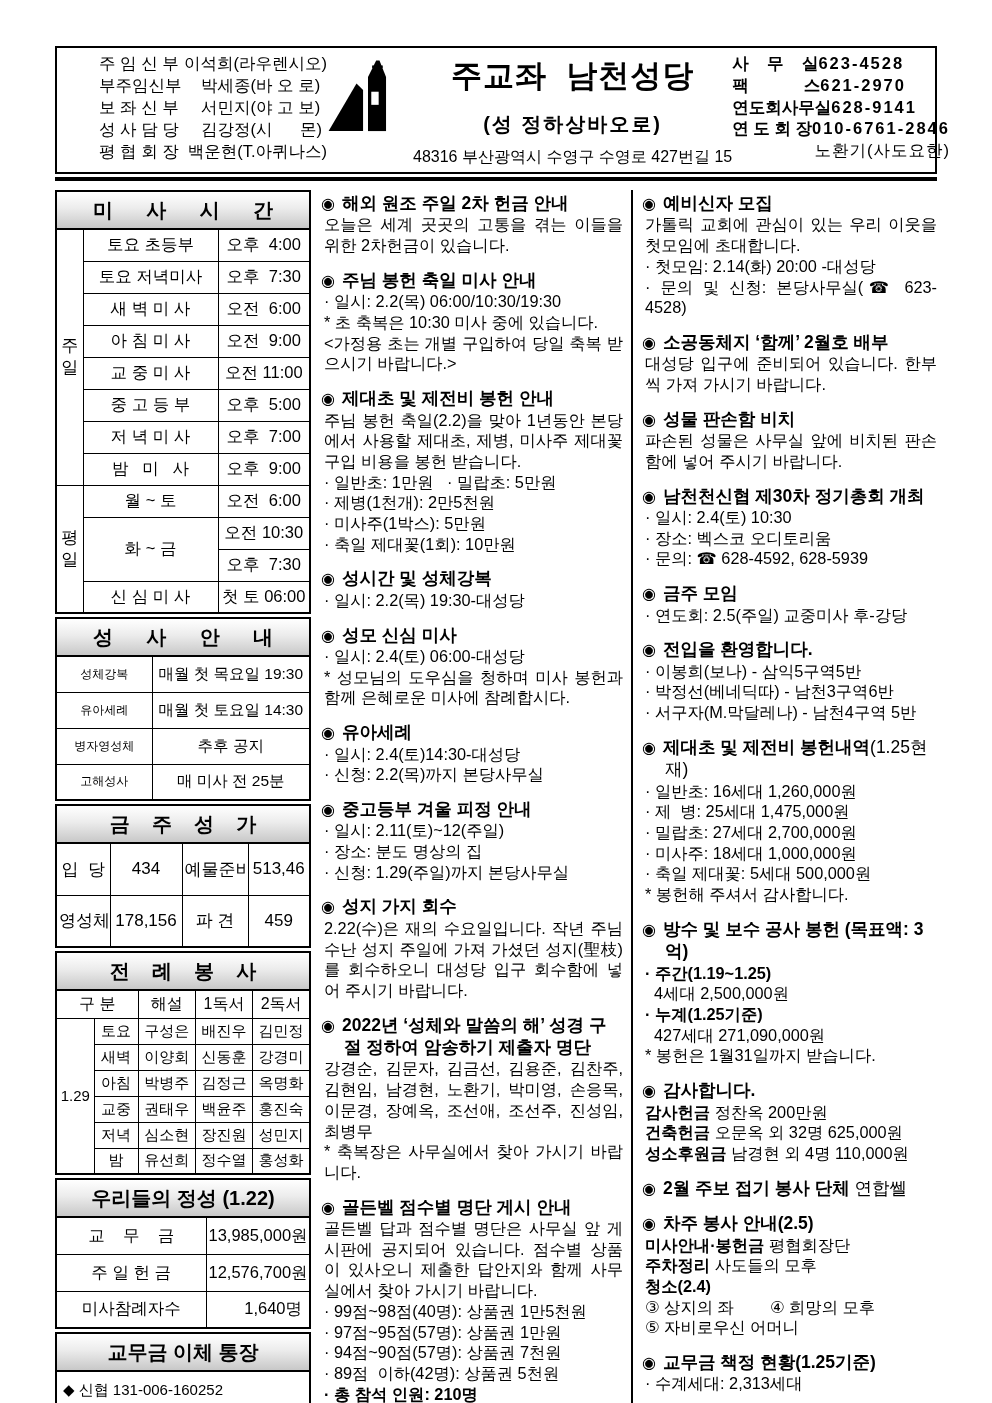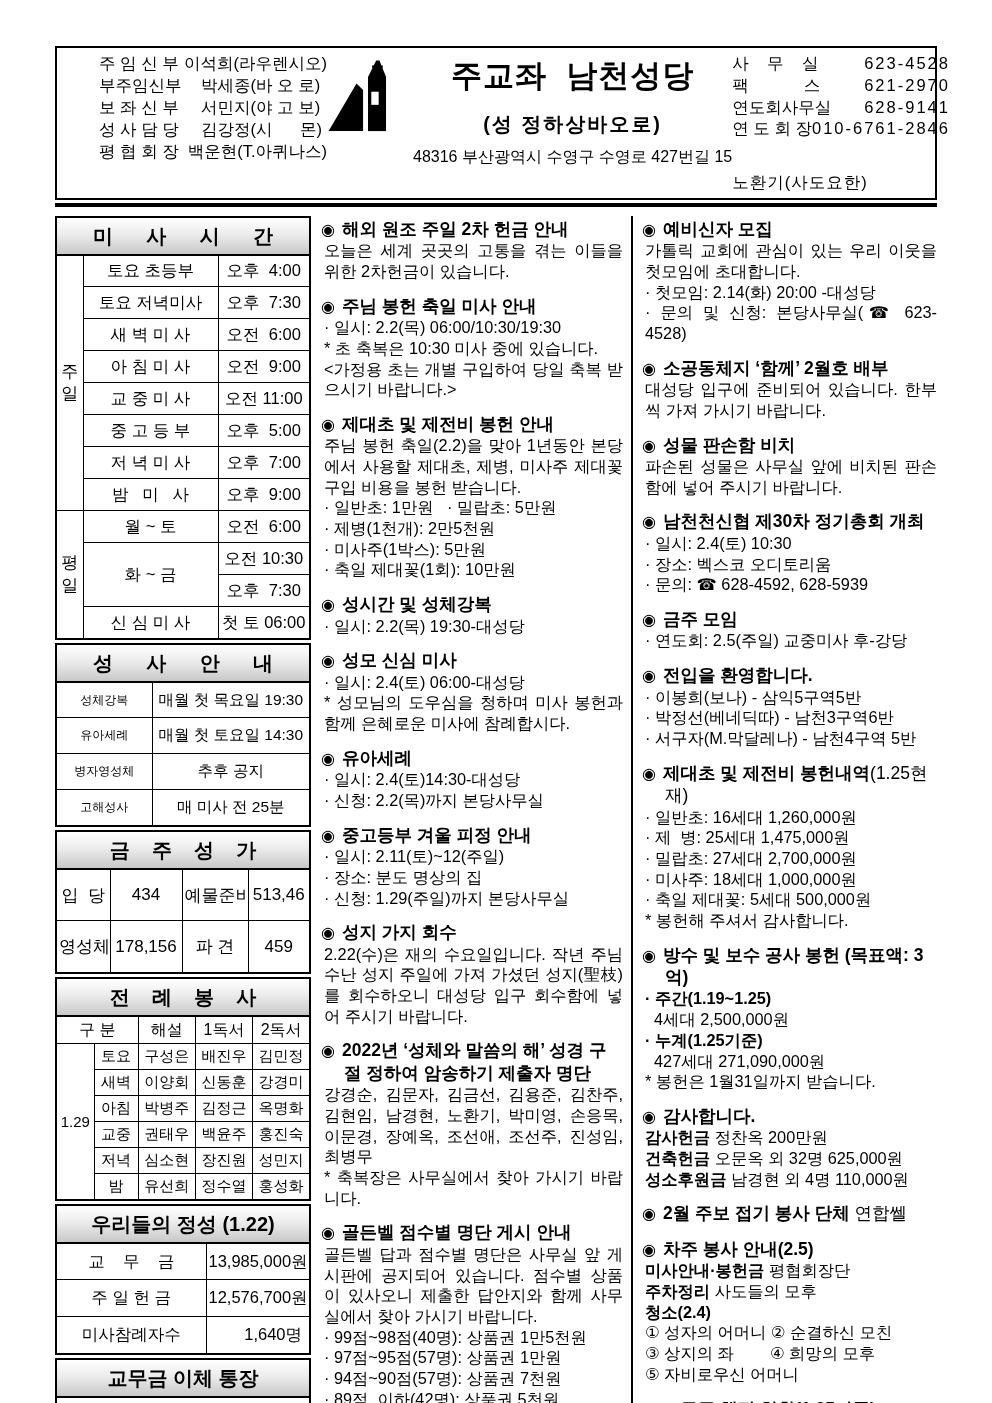--- a/index.html
+++ b/index.html
@@ -12,23 +12,23 @@
   .staff { width: 262px; font-size: 16.5px; line-height: 1.33; }
   .staff-row { display: flex; white-space: pre; }
   .staff-role { width: 102px; margin-left: 34px; }
   .brand { flex: 1; display: flex; align-items: flex-start; }
   .logo { width: 86px; flex: 0 0 86px; padding-top: 4px; }
   .brand-text { flex: 1; text-align: center; }
   .brand-title { font-size: 31px; font-weight: bold; white-space: pre; letter-spacing: 1px; margin-top: 2px; }
   .brand-sub { font-size: 20px; font-weight: bold; margin-top: 14px; letter-spacing: 2px; }
   .brand-addr { font-size: 16px; margin-top: 9px; white-space: pre; }
   .contacts { width: 242px; font-size: 16.5px; line-height: 1.32; }
-  .contact-row { display: flex; justify-content: space-between; white-space: pre; }
+  .contact-row { display: flex; justify-content: flex-start; white-space: pre; font-weight: bold; }
   .contact-val { letter-spacing: 2px; }
-  .contact-note { text-align: left; letter-spacing: 1px; margin-top: 32px; }
+  .contact-note { text-align: right; letter-spacing: 1px; }
   .header-rule { height: 4px; background: #000; margin-top: 3px; }
 
   
   .columns { display: flex; margin-top: 9px; align-items: stretch; }
   .col-left { width: 256px; flex: 0 0 256px; }
   .col-mid { width: 320px; flex: 0 0 320px; padding: 2px 8px 0 10px; }
   .col-right { flex: 1; border-left: 2px solid #000; padding: 2px 0 0 9px; }
 
   
   .sec { margin-top: 3px; }
@@ -430,21 +430,20 @@
           <div class="article-line"><span class="bold">성소후원금</span> 남경현 외 4명 110,000원</div>
         </div>
         <div class="article">
           <div class="article-title"><span class="bullet">◉</span><span>2월 주보 접기 봉사 단체</span><span class="t-suffix"> 연합쎌</span></div>
         </div>
         <div class="article">
           <div class="article-title"><span class="bullet">◉</span><span>차주 봉사 안내(2.5)</span></div>
           <div class="article-line"><span class="bold">미사안내·봉헌금</span> 평협회장단</div>
           <div class="article-line"><span class="bold">주차정리</span> 사도들의 모후</div>
           <div class="article-line"><span class="bold">청소(2.4)</span></div>
-          <div class="article-line">① 성자의 어머니 ② 순결하신 모친</div>
           <div class="article-line">③ 상지의 좌        ④ 희망의 모후</div>
           <div class="article-line">⑤ 자비로우신 어머니</div>
         </div>
         <div class="article">
           <div class="article-title"><span class="bullet">◉</span><span>교무금 책정 현황(1.25기준)</span></div>
           <div class="article-line">· 수계세대: 2,313세대</div>
         </div>
       </div>
   </div>
 

